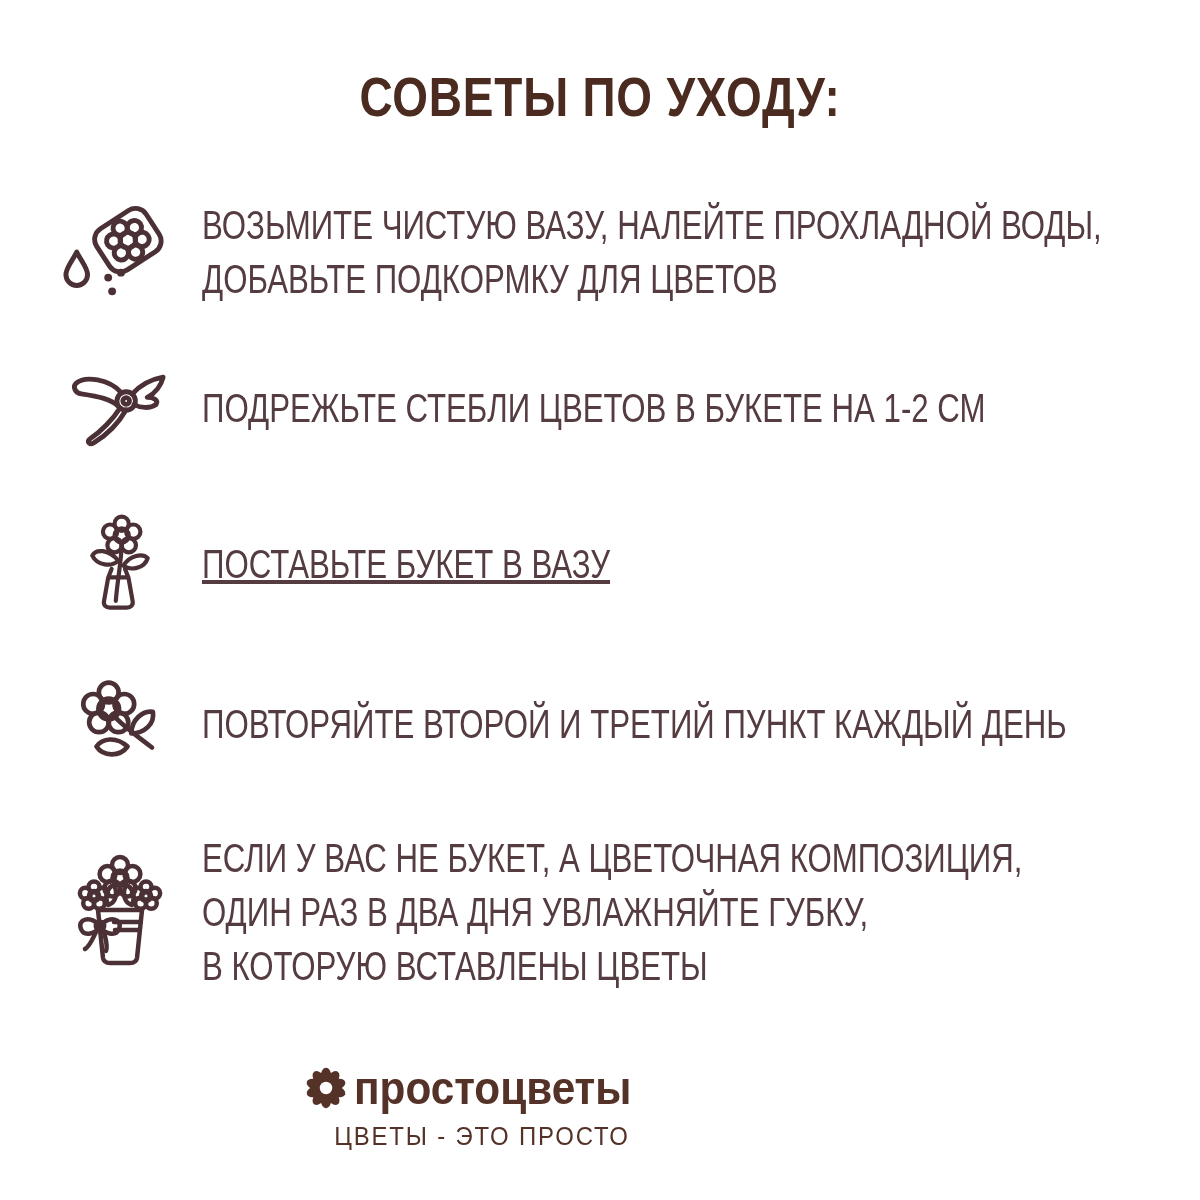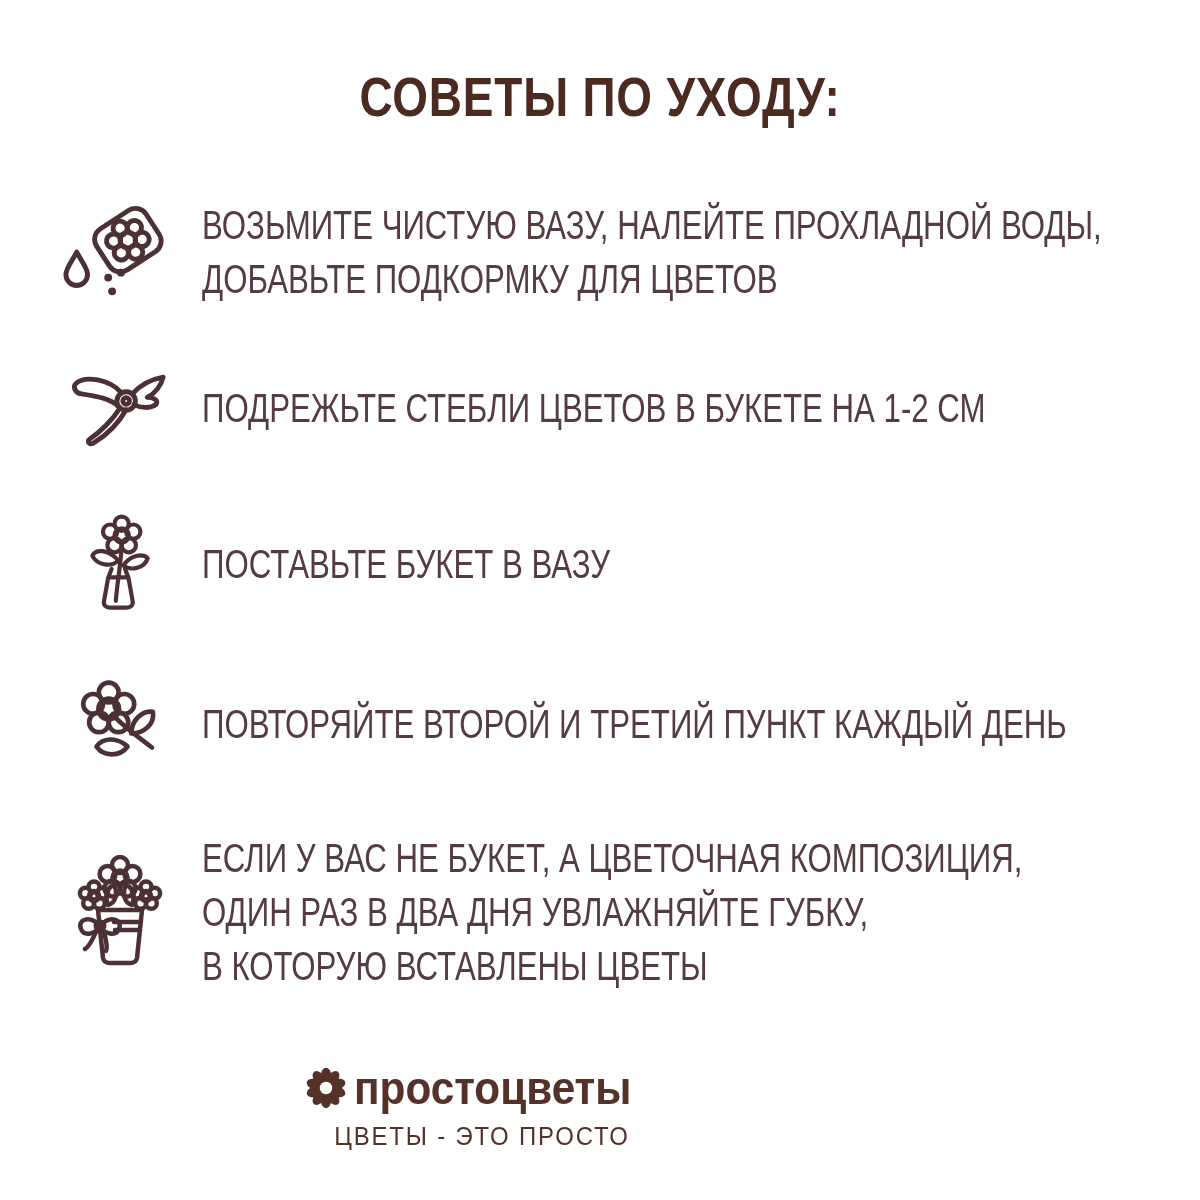--- a/index.html
+++ b/index.html
@@ -46,21 +46,21 @@
     line-height:54px;
     font-weight:normal;
     color:var(--text-color,#553c41);
     transform:scaleX(0.78);
     transform-origin:left center;
     white-space:nowrap;
   }
 
   .row-1 { top:196px; height:112px; }
   .row-2 { top:362px; height:92px;  }
-  .row-3 { top:506px; height:115px; }
+  .row-3 { top:506px; height:115px;text-decoration:underline; }
   .row-4 { top:676px; height:96px;  }
   .row-5 { top:836px; height:152px; }
 
   .footer {
     position:absolute;
     left:0; top:1060px; width:964px;
     text-align:center;
   }
   .brand-row {
     display:flex;

